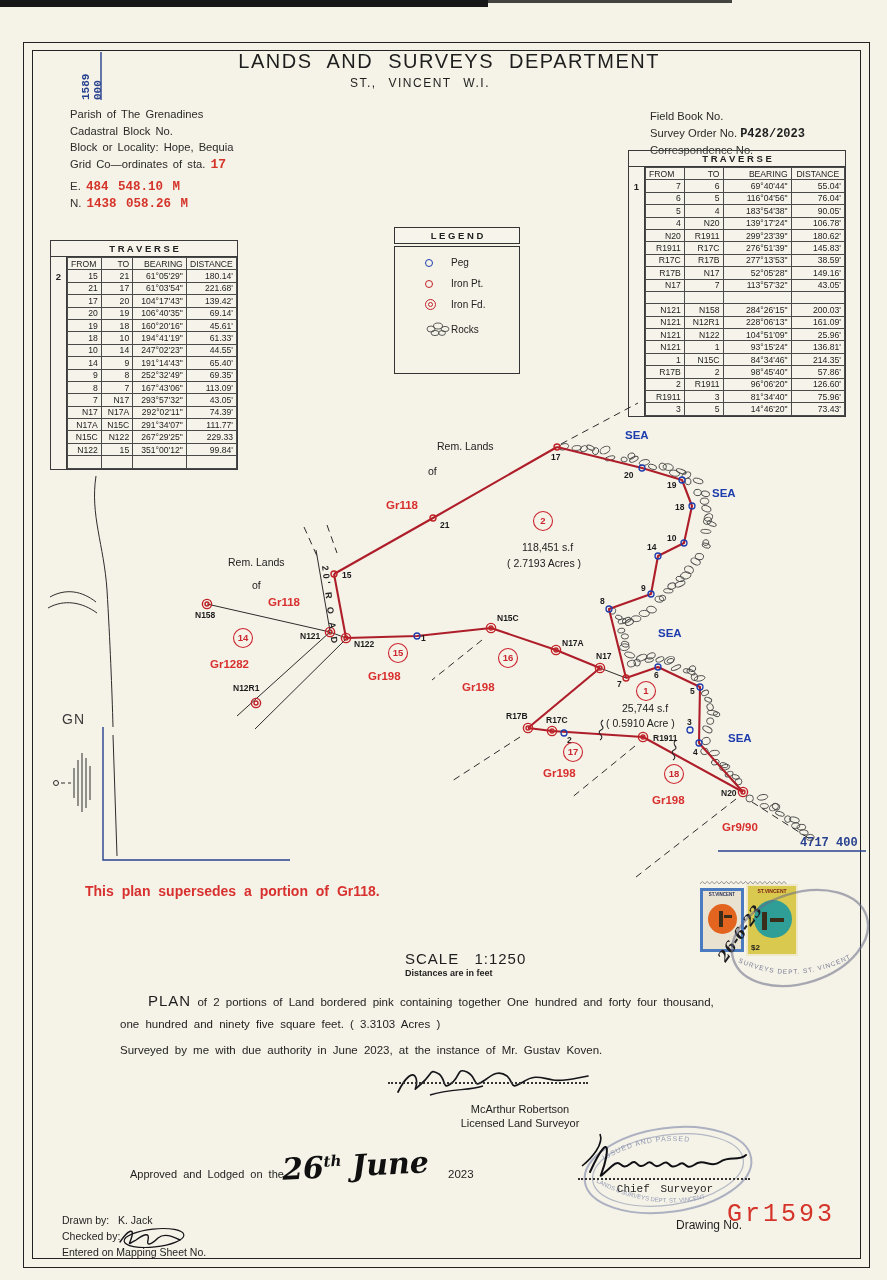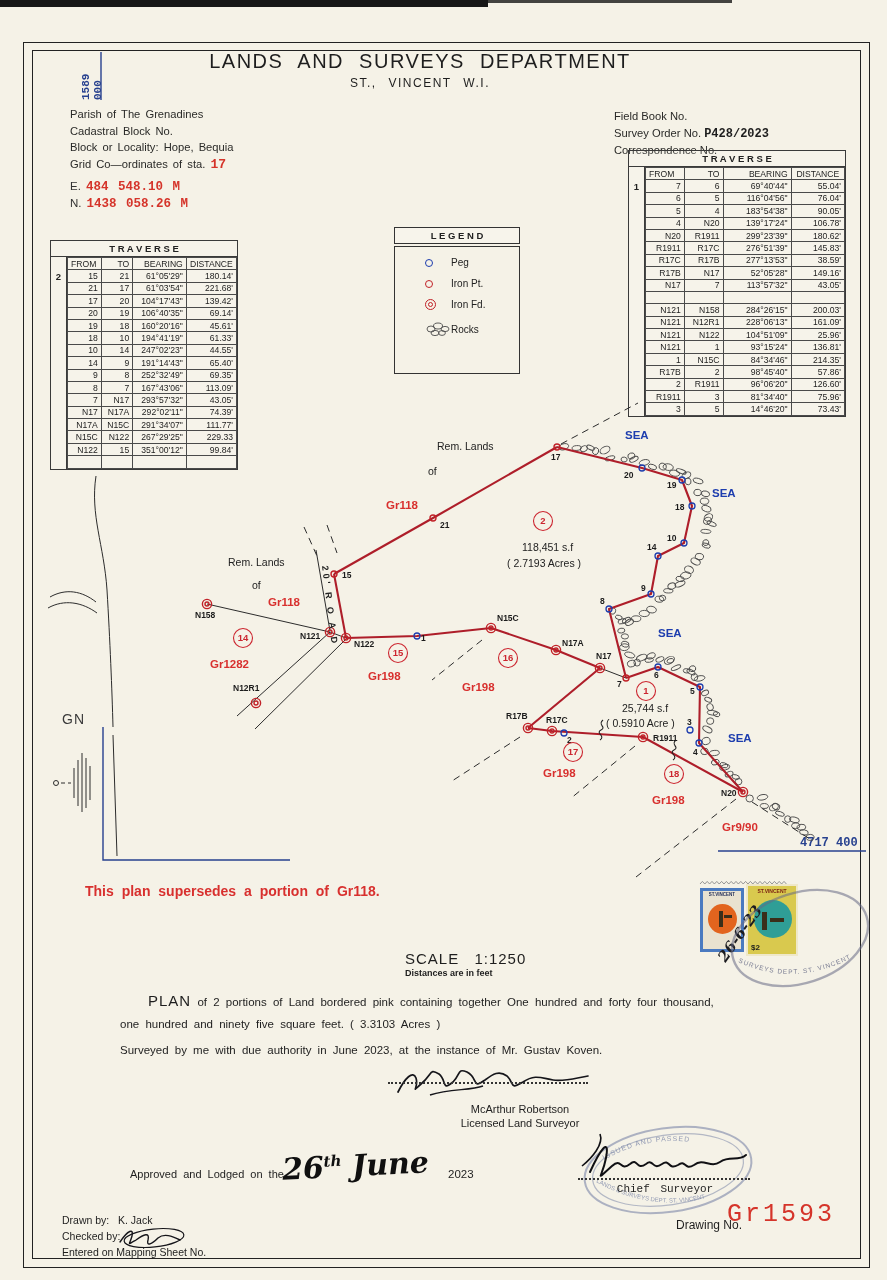--- a/index.html
+++ b/index.html
@@ -4,29 +4,29 @@
 <style>
   html,body{margin:0;padding:0;}
   body{width:887px;height:1280px;position:relative;background:#f5f2e7;
        font-family:"Liberation Sans",sans-serif;color:#2a2a28;overflow:hidden;}
   .abs{position:absolute;}
   
   .frame-outer{left:23px;top:42px;width:845px;height:1224px;border:1.6px solid #222;}
   .frame-inner{left:32px;top:50px;width:827px;height:1207px;border:1.2px solid #222;}
   .scan-strip{background:#171717;}
   
-  .title{left:180px;top:50px;width:480px;text-align:center;font-size:20px;
+  .title{left:180px;top:50px;width:480px;text-align:right;font-size:20px;
          letter-spacing:1.5px;color:#1e1e1e;word-spacing:8px;}
   .subtitle{left:180px;top:76px;width:480px;text-align:center;font-size:12px;
             letter-spacing:1.5px;word-spacing:7px;color:#1e1e1e;}
   .vlabel{left:80px;top:52px;width:16px;height:48px;writing-mode:vertical-rl;
           transform:rotate(180deg);color:#27418f;font:bold 11px "Liberation Mono",monospace;}
   
   .info-left{left:70px;top:106px;font-size:11.2px;line-height:16.5px;word-spacing:2px;}
-  .info-right{left:614px;top:108px;font-size:11.2px;line-height:17px;}
+  .info-right{left:650px;top:108px;font-size:11.2px;line-height:17px;}
   .sta-val{font:bold 13px "Liberation Mono",monospace;color:#d5342a;}
   .coord{font:bold 12.5px "Liberation Mono",monospace;color:#d5342a;}
   .coord-lbl{font-size:11.5px;color:#333;font-weight:normal;}
   .so-val{font:bold 12px "Liberation Mono",monospace;color:#1e1e1e;}
   
   .trav{border:1.1px solid #3a3a3a;background:rgba(255,255,255,0.12);}
   .trav-title{border-bottom:1.1px solid #3a3a3a;text-align:center;
               font:bold 9.5px "Liberation Sans",sans-serif;padding:2px 0;color:#222;}
   .trav-body{display:flex;}
   .trav-idx{width:15px;border-right:1px solid #3a3a3a;font:bold 9.5px "Liberation Sans",sans-serif;

